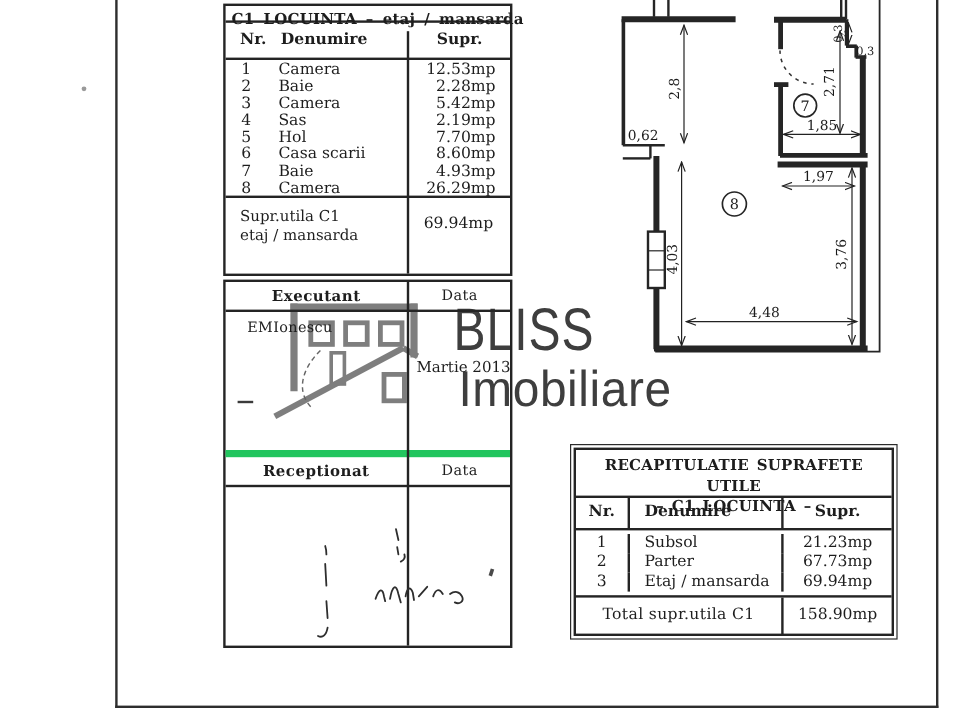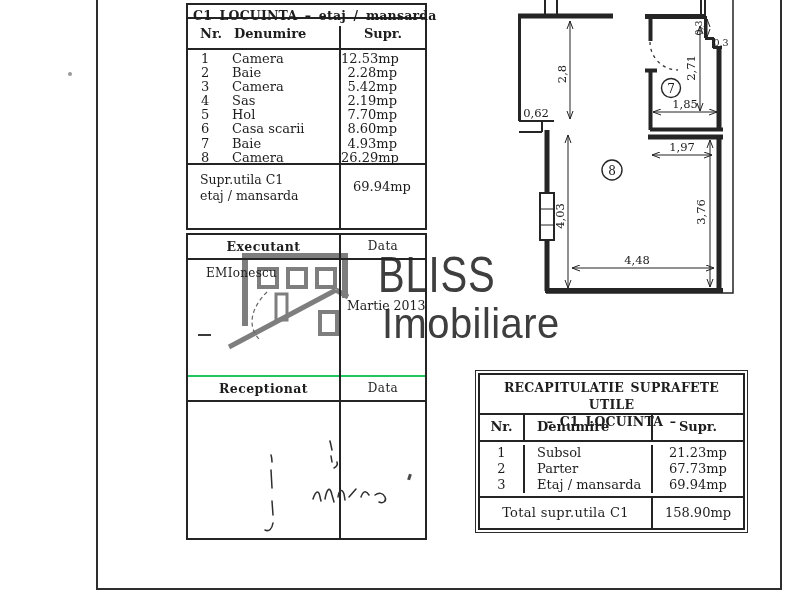--- a/index.html
+++ b/index.html
@@ -20,35 +20,35 @@
   .boxA{left:186px;top:3px;width:241px;height:227px;}
   .ta-title{height:14px;border-bottom:2px solid #242424;font-size:12.5px;font-weight:700;
             letter-spacing:.2px;word-spacing:3px;padding:3px 0 0 5px;box-sizing:border-box;white-space:nowrap;}
   .ta-head{position:relative;height:29px;border-bottom:2px solid #242424;font-weight:700;font-size:13px;}
   .ta-head .h-nr{position:absolute;left:12px;top:7px;}
   .ta-head .h-name{position:absolute;left:46px;top:7px;}
   .ta-head .h-area{position:absolute;left:153px;right:0;top:7px;text-align:center;}
   .ta-body{height:115px;border-bottom:2px solid #242424;padding-top:2px;box-sizing:border-box;}
   .ta-row{display:grid;grid-template-columns:44px 109px 84px;line-height:14.1px;font-size:13px;}
   .ta-row .c-nr{padding-left:13px;}
-  .ta-row .c-area{text-align:right;padding-right:28px;}
+  .ta-row .c-area{text-align:right;padding-right:12px;}
   .ta-sub{display:grid;grid-template-columns:151px 86px;height:42px;}
   .ta-sub .s-label{padding:7px 0 0 12px;font-size:12.5px;line-height:15.5px;}
   .ta-sub .s-value{display:flex;align-items:center;justify-content:center;font-size:13px;}
   .ta-div{position:absolute;left:151px;top:21px;bottom:0;width:2px;background:#242424;}
   
   .boxB{left:186px;top:233px;width:241px;height:307px;}
   .tb-div{position:absolute;left:151px;top:0;bottom:0;width:2px;background:#242424;}
   .tb-head{position:relative;height:23px;border-bottom:2px solid #242424;}
   .tb-head .lab-l,.tb-recep .lab-l{position:absolute;left:0;width:151px;text-align:center;top:4px;font-size:12.5px;letter-spacing:.4px;font-weight:bold;}
   .tb-head .lab-r,.tb-recep .lab-r{position:absolute;left:153px;right:0;text-align:center;top:4px;font-size:12px;letter-spacing:.4px;}
   .tb-sig1{position:relative;height:115px;}
   .sig-name{position:absolute;left:18px;top:6px;font-size:12px;letter-spacing:.3px;}
   .sig-date{position:absolute;left:159px;top:38px;font-size:12.5px;white-space:nowrap;}
-  .tb-recep{position:relative;height:23px;border-top:2px solid #22c55e;border-bottom:2px solid #242424;}
+  .tb-recep{position:relative;height:23px;border-top:6px solid #22c55e;border-bottom:2px solid #242424;}
   .tb-sig2{position:relative;height:136px;}
   
   .recap{left:478px;top:373px;width:267px;height:157px;background:#ffffff;
          outline:1.5px solid #2b2b2b;outline-offset:2.5px;}
   .rc-title{height:40px;border-bottom:2px solid #242424;text-align:center;padding-top:4px;box-sizing:border-box;
             font-size:12.5px;font-weight:700;line-height:17px;letter-spacing:.2px;word-spacing:2px;}
   .rc-head{display:grid;grid-template-columns:43px 128px 92px;height:25px;border-bottom:2px solid #242424;
            font-weight:700;font-size:13px;line-height:24px;}
   .rc-head .rh-nr{text-align:center;}
   .rc-head .rh-name{border-left:2px solid #242424;padding-left:12px;box-sizing:border-box;}

